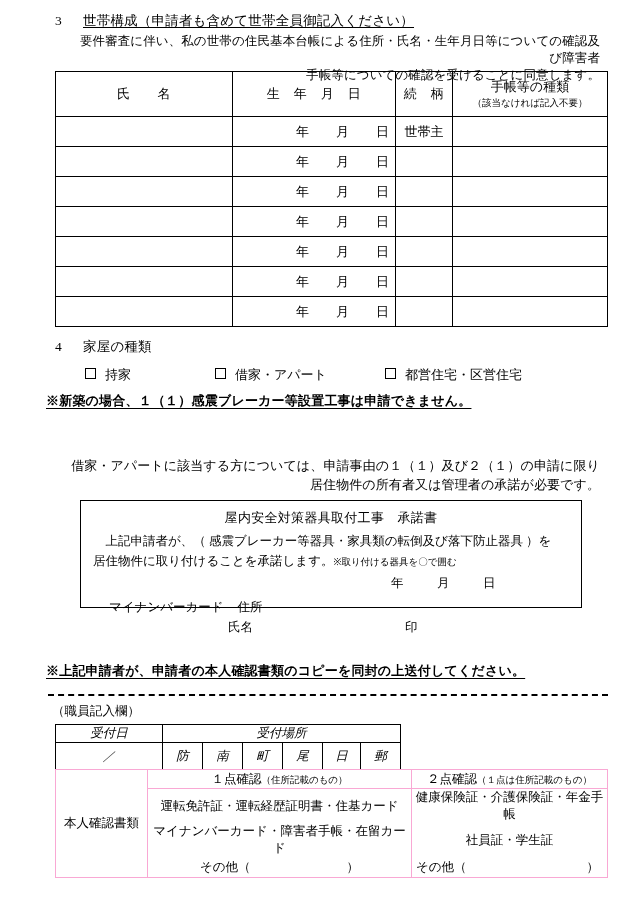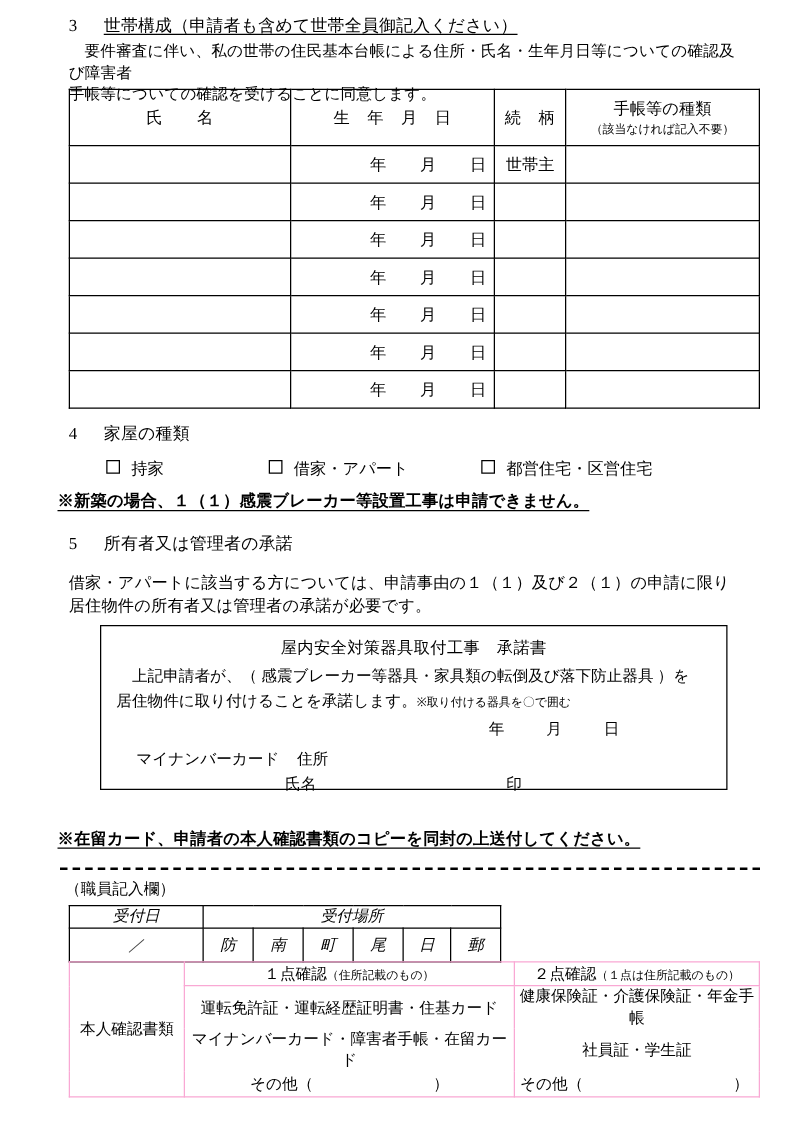--- a/index.html
+++ b/index.html
@@ -30,20 +30,21 @@
     white-space: nowrap;
     letter-spacing: 0.2px;
   }
   .sec-num { display: inline-block; width: 28px; }
   .u-line { text-decoration: underline; text-underline-offset: 2px; }
   .para {
     position: absolute;
     font-size: 12.5px;
     line-height: 17px;
     letter-spacing: 0.1px;
+    text-align: right;
   }
   .bold-note {
     position: absolute;
     font-weight: bold;
     font-size: 13px;
     letter-spacing: 0.2px;
     text-decoration: underline;
     text-underline-offset: 3px;
     white-space: nowrap;
   }
@@ -264,47 +265,44 @@
     <div class="cb-item" style="left:160px; top:0;">
       <span class="cb"></span><span>借家・アパート</span>
     </div>
     <div class="cb-item" style="left:330px; top:0;">
       <span class="cb"></span><span>都営住宅・区営住宅</span>
     </div>
   </div>
 
   <div class="bold-note" style="left:36px; top:392px;">※新築の場合、１（１）感震ブレーカー等設置工事は申請できません。</div>
 
-  <div class="sec-head" style="left:45px; top:426px;">
-    <span class="sec-num">5</span><span>所有者又は管理者の承諾</span>
-  </div>
 
   <div class="para" style="left:45px; top:456px; width:545px; line-height:19px; font-size:13px;">
     <div>借家・アパートに該当する方については、申請事由の１（１）及び２（１）の申請に限り</div>
     <div>居住物件の所有者又は管理者の承諾が必要です。</div>
   </div>
 
-  <div class="consent-box" style="left:70px; top:500px; width:502px; height:132px;">
+  <div class="consent-box" style="left:70px; top:500px; width:502px; height:108px;">
     <div class="cb-title" style="top:8px;">屋内安全対策器具取付工事　承諾書</div>
     <div class="cb-line" style="left:12px; top:32px;">　上記申請者が、（ 感震ブレーカー等器具・家具類の転倒及び落下防止器具 ）を</div>
     <div class="cb-line" style="left:12px; top:52px;">
       <span>居住物件に取り付けることを承諾します。</span><span class="cb-small">※取り付ける器具を〇で囲む</span>
     </div>
     <div class="cb-line cb-ymd" style="left:310px; top:74px;">
       <span>年</span><span>月</span><span style="width:auto">日</span>
     </div>
     <div class="cb-line" style="left:28px; top:98px;">
       <span>マイナンバーカード</span><span style="display:inline-block;width:14px;"></span><span>住所</span>
     </div>
     <div class="cb-line" style="left:147px; top:118px;">
       <span>氏名</span><span style="display:inline-block;width:152px;"></span><span>印</span>
     </div>
   </div>
 
-  <div class="bold-note" style="left:36px; top:662px;">※在留カード、申請者の本人確認書類のコピーを同封の上送付してください。</div>
+  <div class="bold-note" style="left:36px; top:662px;">※上記申請者が、申請者の本人確認書類のコピーを同封の上送付してください。</div>
 
   <div class="dashed" style="left:38px; top:694px; width:560px;"></div>
 
   <div class="para" style="left:42px; top:703px; font-size:12.5px;">（職員記入欄）</div>
 
   <table class="staff-table" style="left:45px; top:724px; width:345px;font-style:italic;">
     <colgroup>
       <col style="width:107px">
       <col style="width:40px">
         <col style="width:40px">

